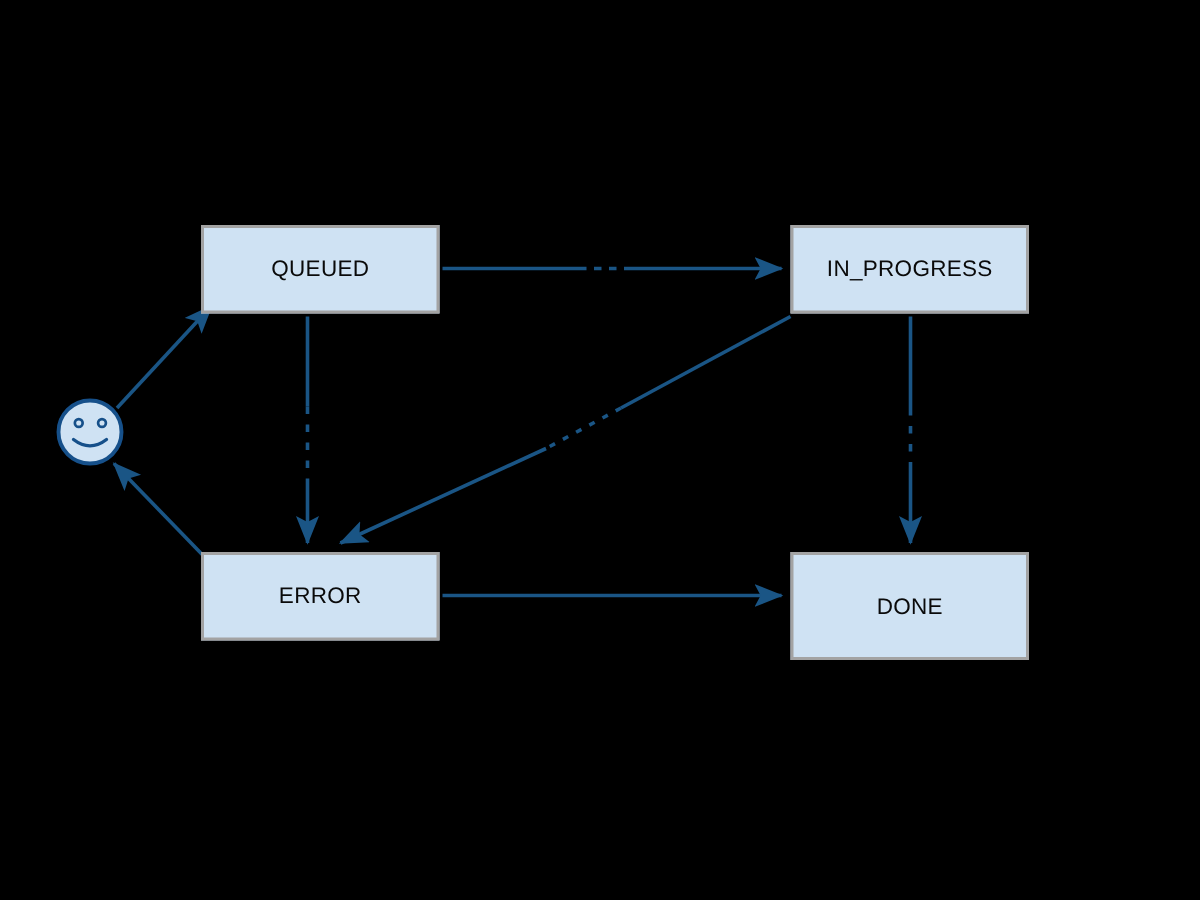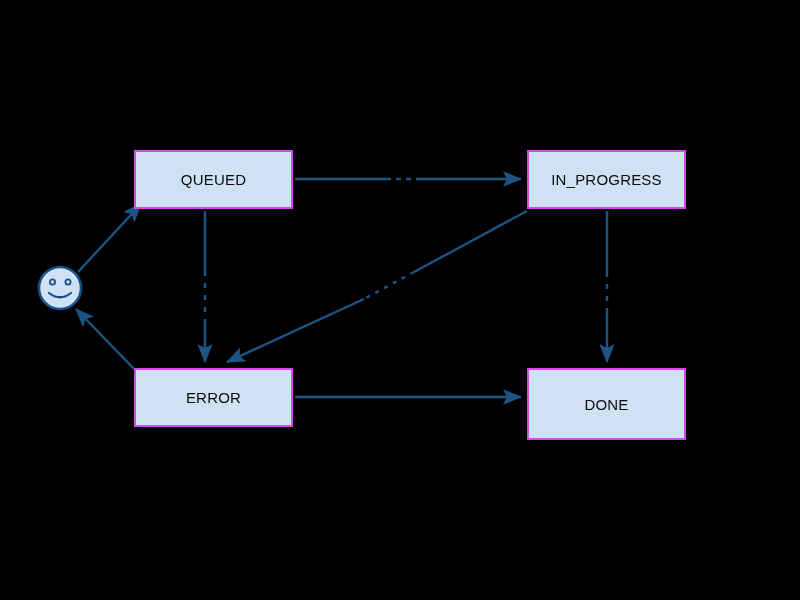--- a/index.html
+++ b/index.html
@@ -19,21 +19,21 @@
     position: absolute;
     left: 0;
     top: 0;
     width: 800px;
     height: 600px;
   }
   .state-box {
     position: absolute;
     box-sizing: border-box;
     background: #cfe2f3;
-    border: 2px solid #d946ef;
+    border: 2px solid #a3a3a3;
     display: flex;
     align-items: center;
     justify-content: center;
   }
   .state-label {
     font-family: "Liberation Sans", sans-serif;
     font-size: 15px;
     font-weight: 400;
     color: #0a0a0a;
     letter-spacing: 0.2px;

